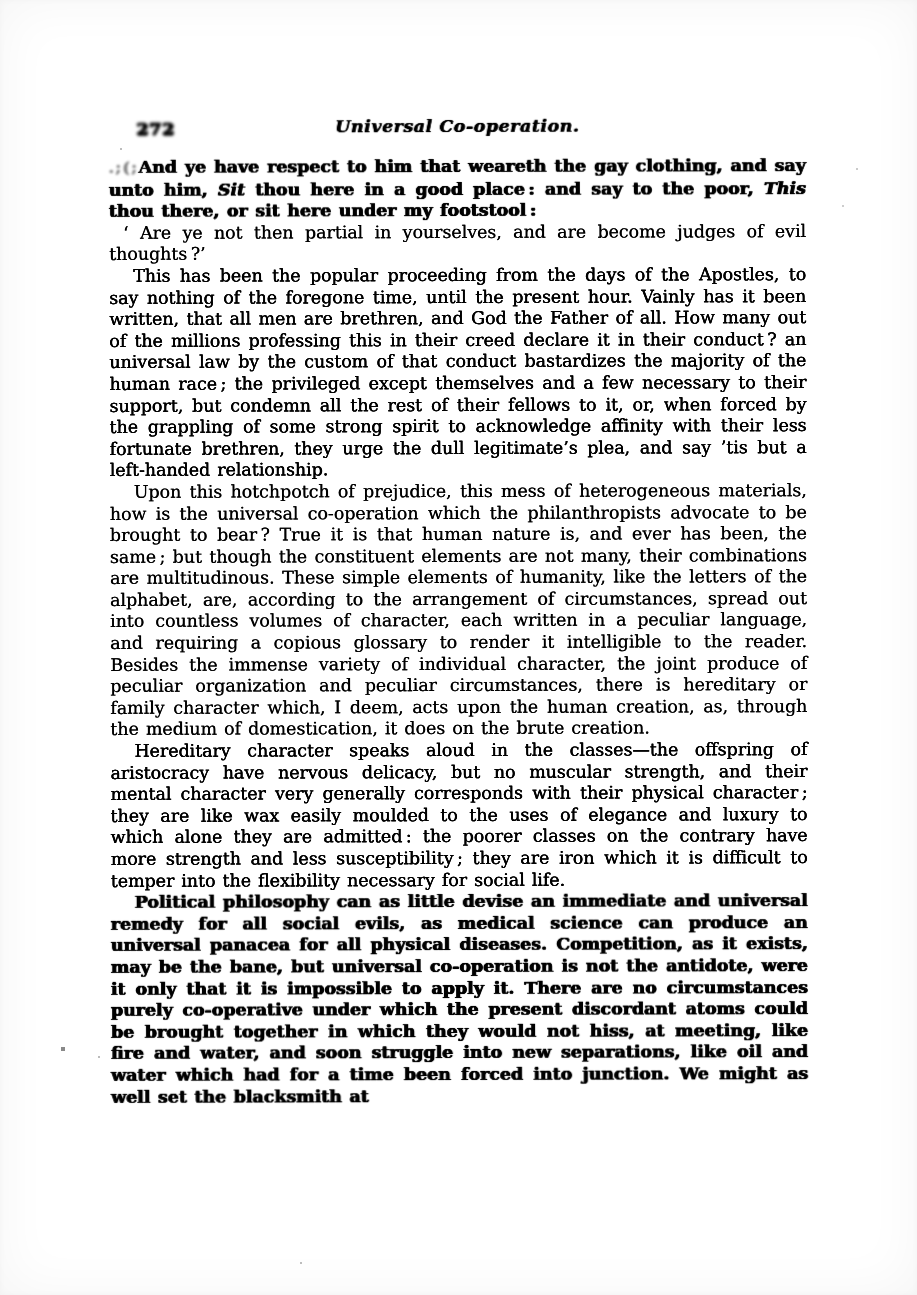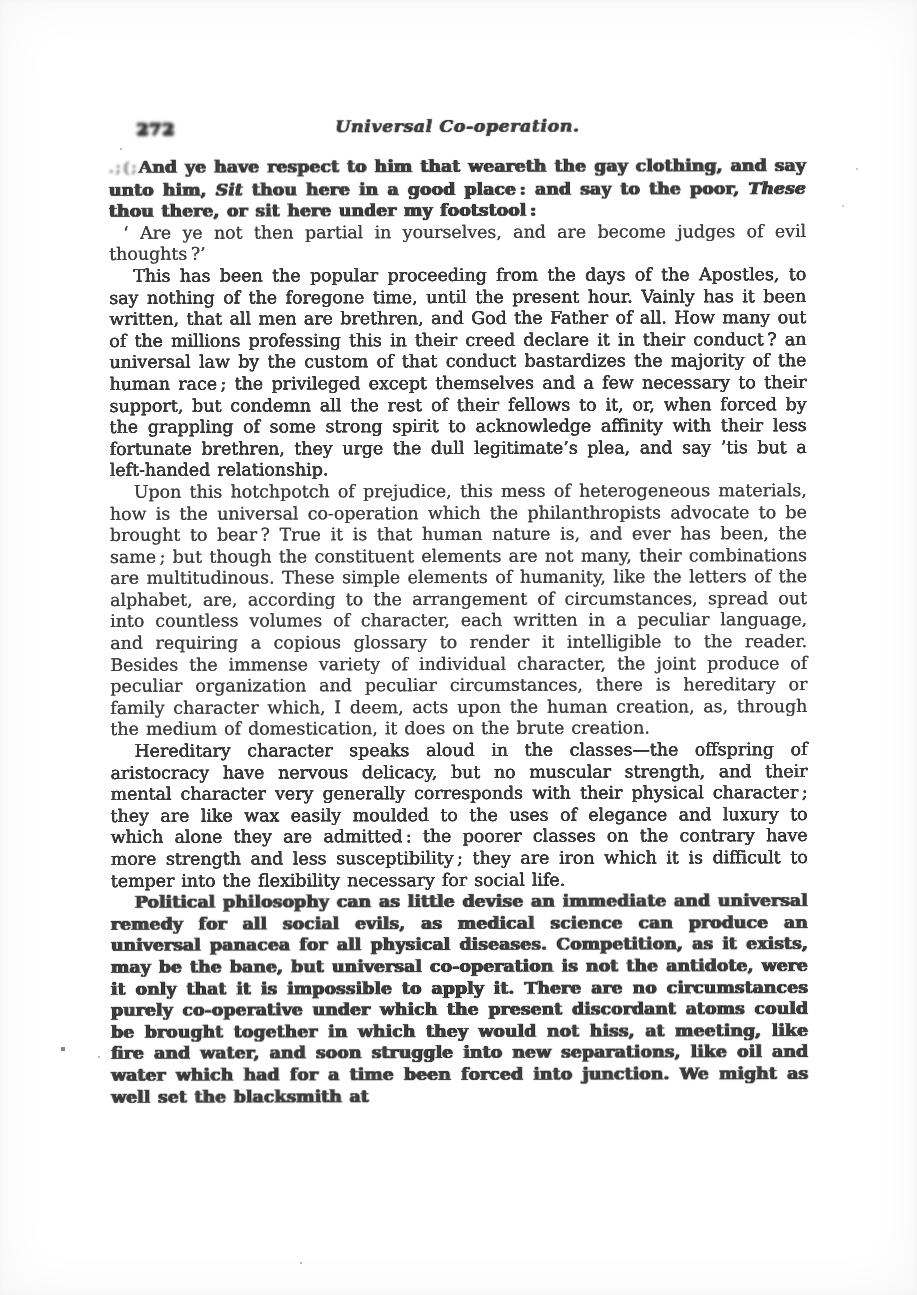--- a/index.html
+++ b/index.html
@@ -9,21 +9,21 @@
   }
   .page {
     position: relative;
     width: 917px;
     height: 1295px;
     margin: 0 auto;
     background: #ffffff;
     box-shadow: inset 0 0 55px rgba(0,0,0,0.045), inset 0 0 6px rgba(0,0,0,0.03);
     overflow: hidden;
     font-family: "DejaVu Serif", "Liberation Serif", serif;
-    color: #404040;
+    color: #000000;
   }
   .content {
     position: absolute;
     left: 110px;
     top: 116px;
     width: 697px;
     transform: rotate(-0.15deg);
   }
   
   .page-header {
@@ -100,21 +100,21 @@
 <body>
 
 <div class="page">
   <div class="content">
 
     <div class="page-header">
       <span class="page-number">272</span>
       <span class="running-title">Universal Co-operation.</span>
     </div>
 
-    <p class="ink-heavy"><span class="smudge">.;(;</span><span>And ye have respect to him that weareth the gay clothing, and say unto him, </span><em>Sit</em><span> thou here in a good place : and say to the poor, </span><em>These</em><span> thou there, or sit here under my footstool :</span></p>
+    <p class="ink-heavy"><span class="smudge">.;(;</span><span>And ye have respect to him that weareth the gay clothing, and say unto him, </span><em>Sit</em><span> thou here in a good place : and say to the poor, </span><em>This</em><span> thou there, or sit here under my footstool :</span></p>
 
     <p class="quote-line2">‘ Are ye not then partial in yourselves, and are become judges of evil thoughts ?’</p>
 
     <p class="body-para ink-medium">This has been the popular proceeding from the days of the Apostles, to say nothing of the foregone time, until the present hour.  Vainly has it been written, that all men are brethren, and God the Father of all.  How many out of the millions professing this in their creed declare it in their conduct ? an universal law by the custom of that conduct bastardizes the majority of the human race ; the privileged except themselves and a few necessary to their support, but condemn all the rest of their fellows to it, or, when forced by the grappling of some strong spirit to acknowledge affinity with their less fortunate brethren, they urge the dull legitimate’s plea, and say ’tis but a left-handed relationship.</p>
 
     <p class="body-para">Upon this hotchpotch of prejudice, this mess of heterogeneous materials, how is the universal co-operation which the philanthropists advocate to be brought to bear ?  True it is that human nature is, and ever has been, the same ; but though the constituent elements are not many, their combinations are multitudinous. These simple elements of humanity, like the letters of the alphabet, are, according to the arrangement of circumstances, spread out into countless volumes of character, each written in a peculiar language, and requiring a copious glossary to render it intelligible to the reader.  Besides the immense variety of individual character, the joint produce of peculiar organization and peculiar circumstances, there is hereditary or family character which, I deem, acts upon the human creation, as, through the medium of domestication, it does on the brute creation.</p>
 
     <p class="body-para ink-medium">Hereditary character speaks aloud in the classes—the offspring of aristocracy have nervous delicacy, but no muscular strength, and their mental character very generally corresponds with their physical character ; they are like wax easily moulded to the uses of elegance and luxury to which alone they are admitted : the poorer classes on the contrary have more strength and less susceptibility ; they are iron which it is difficult to temper into the flexibility necessary for social life.</p>
 
     <p class="body-para ink-heavy">Political philosophy can as little devise an immediate and universal remedy for all social evils, as medical science can produce an universal panacea for all physical diseases.  Competition, as it exists, may be the bane, but universal co-operation is not the antidote, were it only that it is impossible to apply it.  There are no circumstances purely co-operative under which the present discordant atoms could be brought together in which they would not hiss, at meeting, like fire and water, and soon struggle into new separations, like oil and water which had for a time been forced into junction.  We might as well set the blacksmith at</p>

